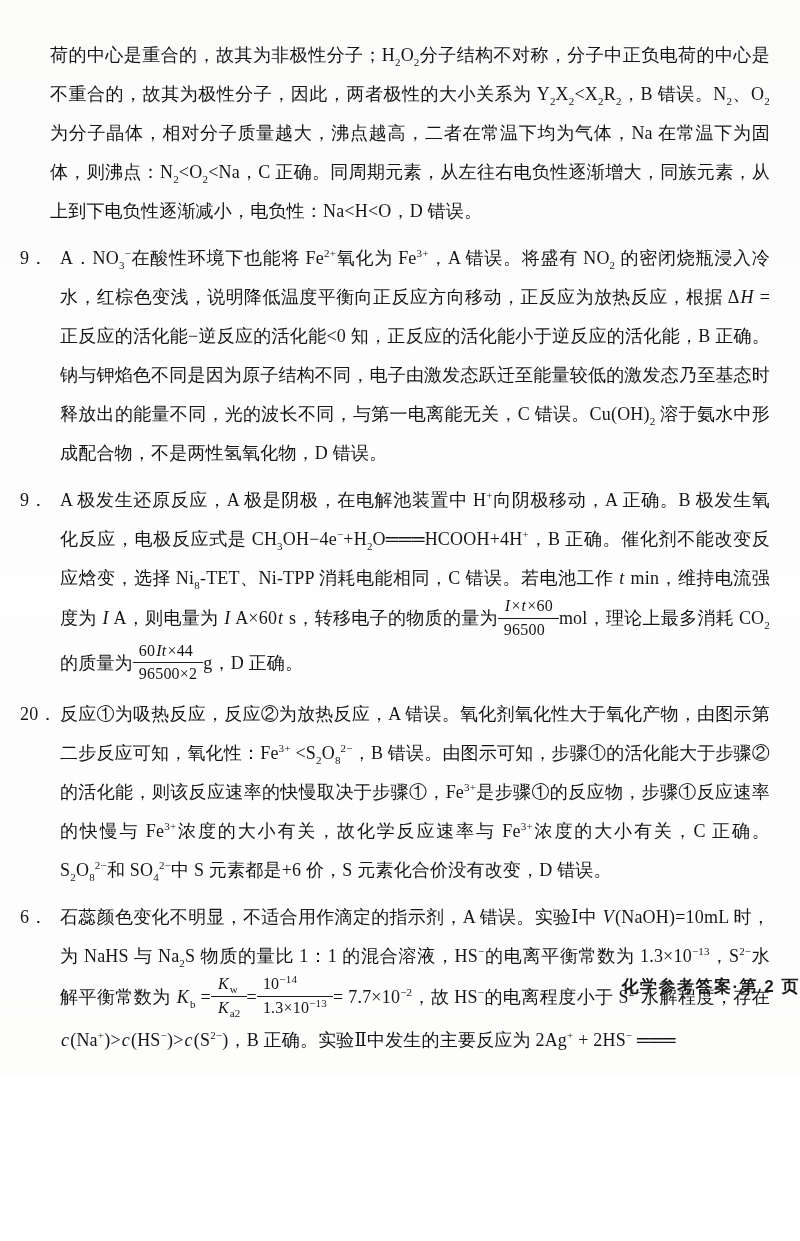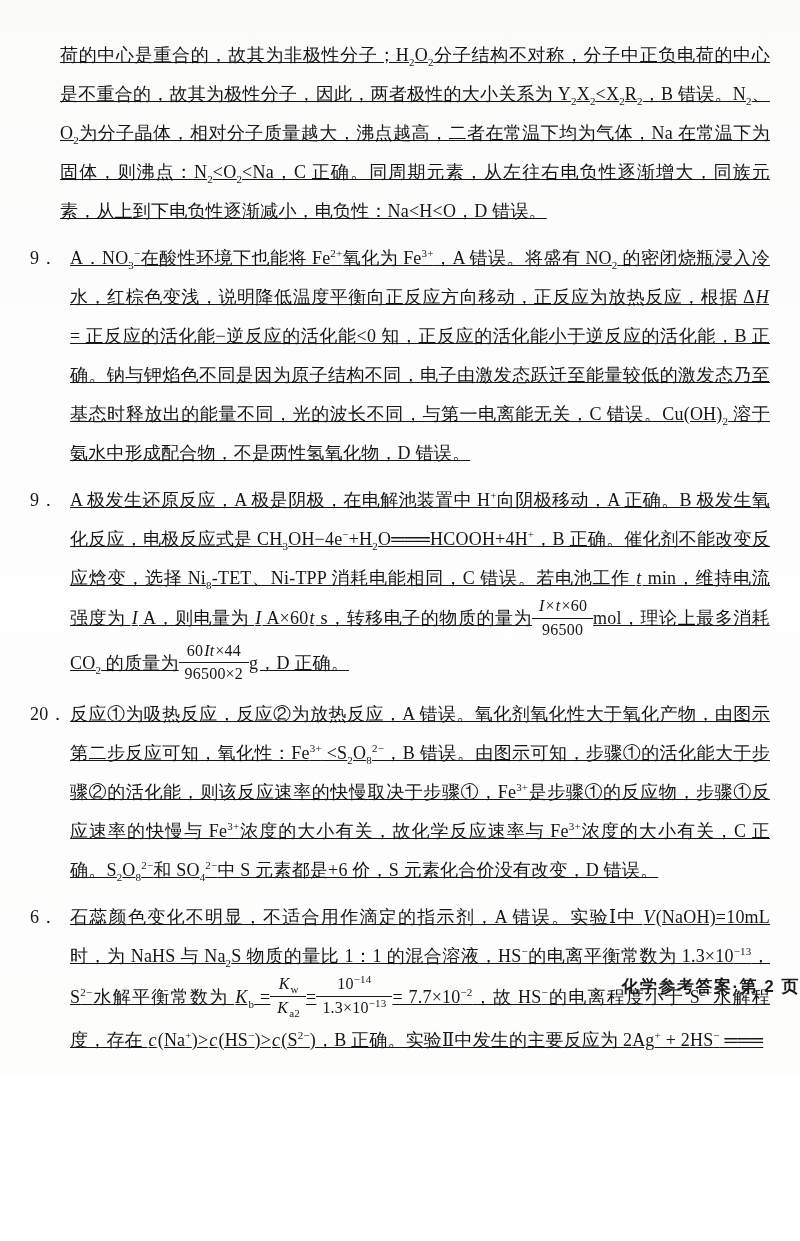--- a/index.html
+++ b/index.html
@@ -5,25 +5,24 @@
   html,body{margin:0;padding:0;}
   body{
     background:#ffffff;
     font-family:"Liberation Serif","DejaVu Serif",serif;
   }
   .page{
     position:relative;
     width:800px;
     height:1074px;
     box-sizing:border-box;
-    padding:36px 30px 0 30px;
+    padding:36px 30px 0 20px;
     background:linear-gradient(180deg,#fbfbfa 0%,#fefefe 55%,#fdfdfc 100%);
     color:#161616;
     overflow:hidden;
-    text-decoration:underline;
   }
   .item{
     position:relative;
     text-align:justify;
     font-size:18px;
     line-height:39px;
     margin-bottom:8px;
     letter-spacing:0.2px;
   }
   .item.cont{ padding-left:30px; }
@@ -36,21 +35,20 @@
   sub,sup{
     font-size:11px;
     line-height:0;
   }
   sup{ vertical-align:super; }
   sub{ vertical-align:sub; }
   i{ font-style:italic; padding:0 1px; }
   .frac{
     display:inline-block;
     vertical-align:middle;
-    text-align:center;
     line-height:1.3;
     font-size:16px;
     margin:0 0;
     transform:translateY(-2px);
   }
   .frac .fnum{
     display:block;
     border-bottom:1.5px solid #1b1b1b;
     padding:0 6px 1px 6px;
   }

